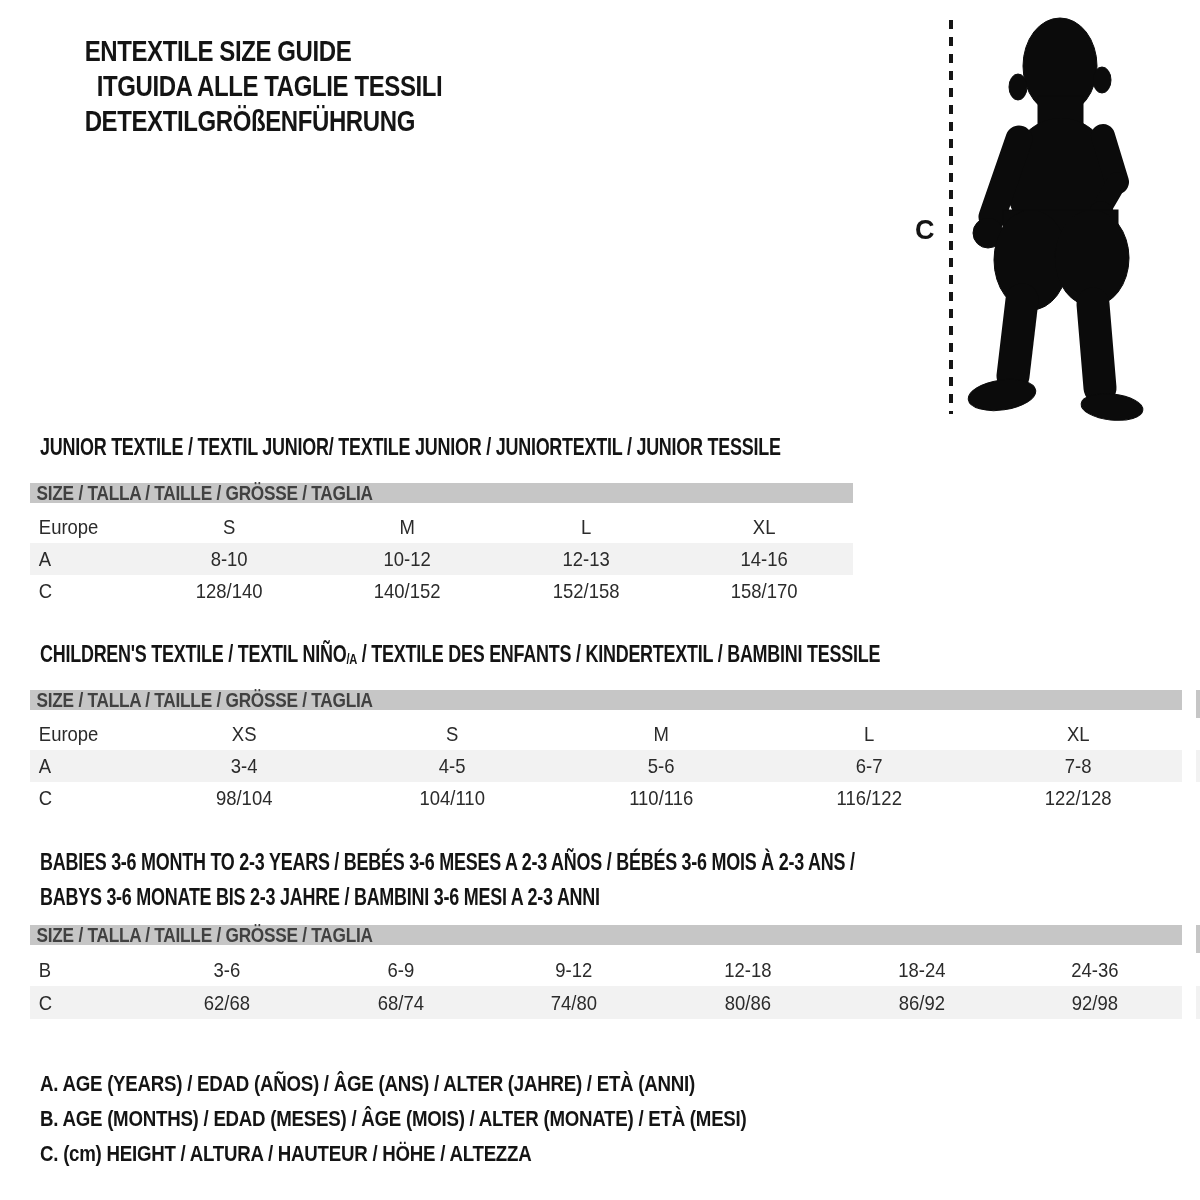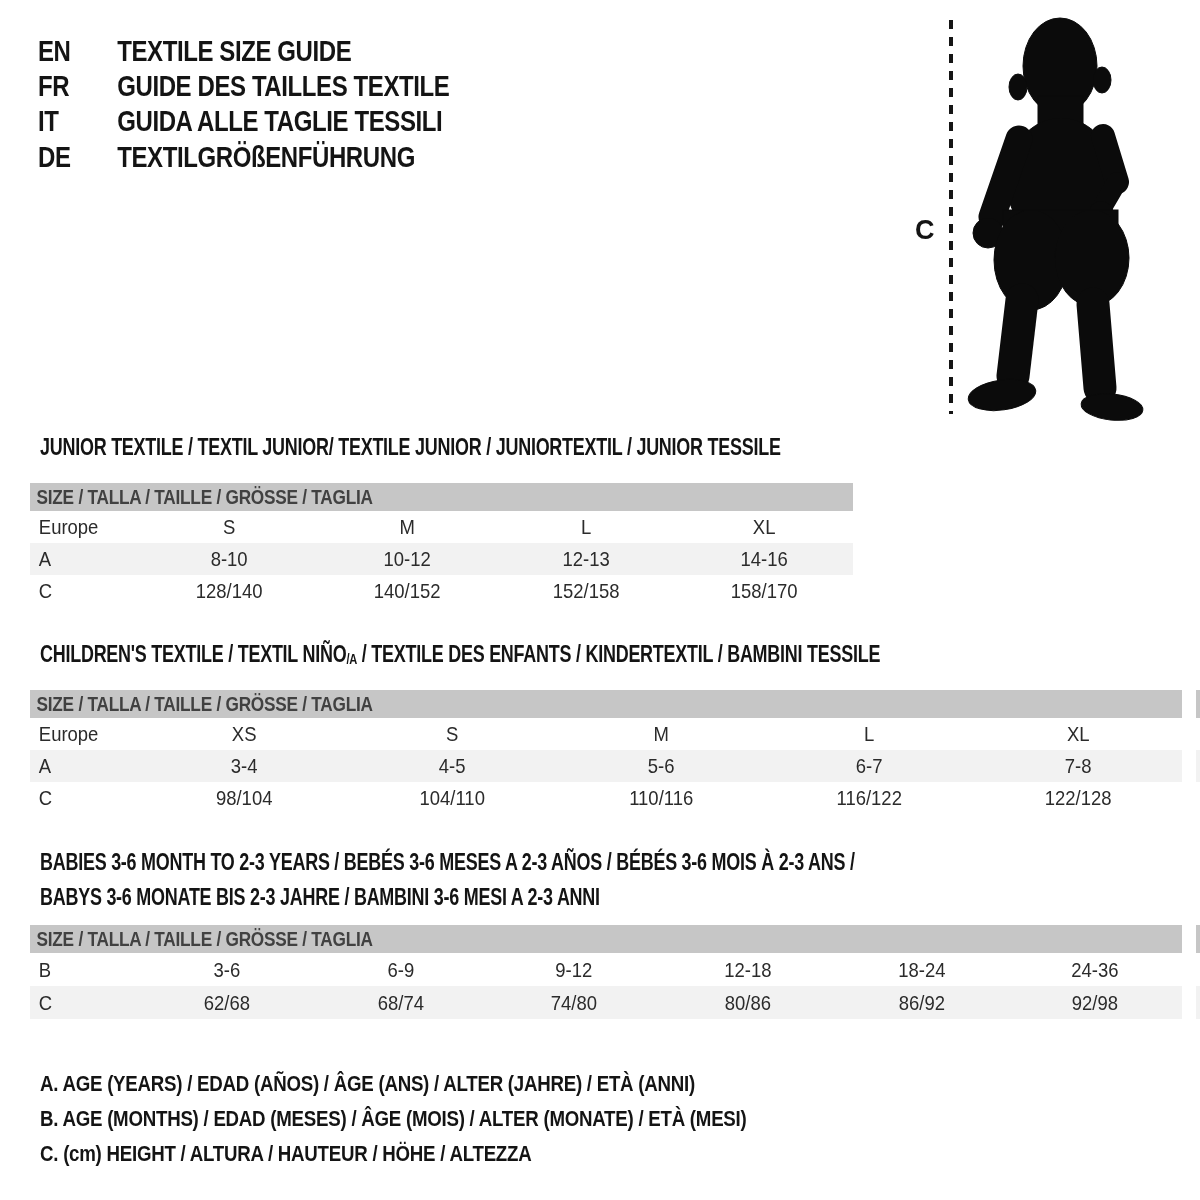--- a/index.html
+++ b/index.html
@@ -4,36 +4,36 @@
 <style>
   html,body{margin:0;padding:0;}
   body{
     width:1200px;height:1200px;background:#ffffff;position:relative;overflow:hidden;
     font-family:"Liberation Sans","DejaVu Sans",sans-serif;color:#1a1a1a;
   }
   .abs{position:absolute;}
 
   
   .lang-block{left:38px;top:33px;}
-  .lang-row{height:35.3px;display:flex;align-items:center;}
+  .lang-row{height:35.3px;display:flex;align-items:center;text-align:right;}
   .lang-line{display:flex;align-items:baseline;transform:scaleX(0.80);transform-origin:0 50%;
     font-weight:bold;font-size:30px;letter-spacing:-0.5px;white-space:nowrap;color:#141414;}
   .lang-code{width:99px;flex:0 0 auto;}
 
   
   .figure-svg{left:905px;top:14px;}
   .figure-label{left:915px;top:215px;font-weight:bold;font-size:27px;color:#141414;}
 
   
   .section-title{font-weight:bold;font-size:23px;letter-spacing:-0.3px;color:#141414;
     white-space:nowrap;transform:scaleX(0.78);transform-origin:0 50%;}
   .sub-sm{font-size:0.62em;vertical-align:-2px;}
 
   
-  .size-bar{height:28px;background:#c6c6c6;display:flex;align-items:center;}
+  .size-bar{height:20px;background:#c6c6c6;display:flex;align-items:center;}
   .bar-text{font-size:21px;font-weight:bold;color:#414141;padding-left:8px;white-space:nowrap;
     transform:scaleX(0.82);transform-origin:0 50%;letter-spacing:-0.3px;}
 
   
   .tbl{display:flex;flex-direction:column;font-size:21px;color:#2b2b2b;}
   .trow{display:grid;align-items:center;height:32px;}
   .trow.h33{height:33px;}
   .cols4{grid-template-columns:110px repeat(4,1fr);}
   .cols5{grid-template-columns:110px repeat(5,1fr);}
   .cols6{grid-template-columns:110px repeat(6,1fr);}
@@ -55,26 +55,20 @@
 
 <div class="abs lang-block">
   <div class="lang-row">
     <div class="lang-line">
       <span class="lang-code">EN</span>
       <span class="lang-title">TEXTILE SIZE GUIDE</span>
     </div>
   </div>
   <div class="lang-row">
     <div class="lang-line">
-      <span class="lang-code">FR</span>
-      <span class="lang-title">GUIDE DES TAILLES TEXTILE</span>
-    </div>
-  </div>
-  <div class="lang-row">
-    <div class="lang-line">
       <span class="lang-code">IT</span>
       <span class="lang-title">GUIDA ALLE TAGLIE TESSILI</span>
     </div>
   </div>
   <div class="lang-row">
     <div class="lang-line">
       <span class="lang-code">DE</span>
       <span class="lang-title">TEXTILGRÖßENFÜHRUNG</span>
     </div>
   </div>

